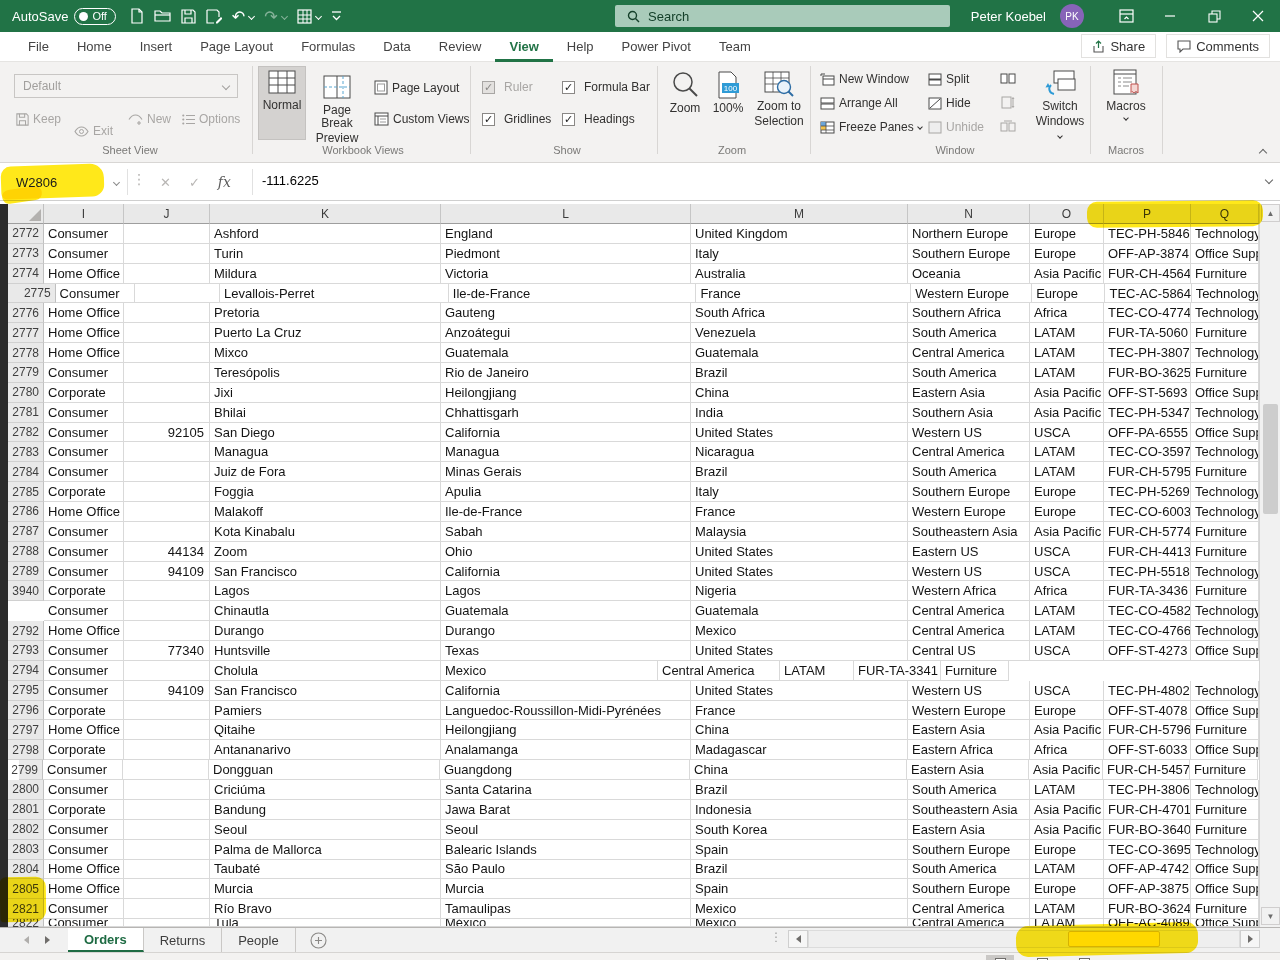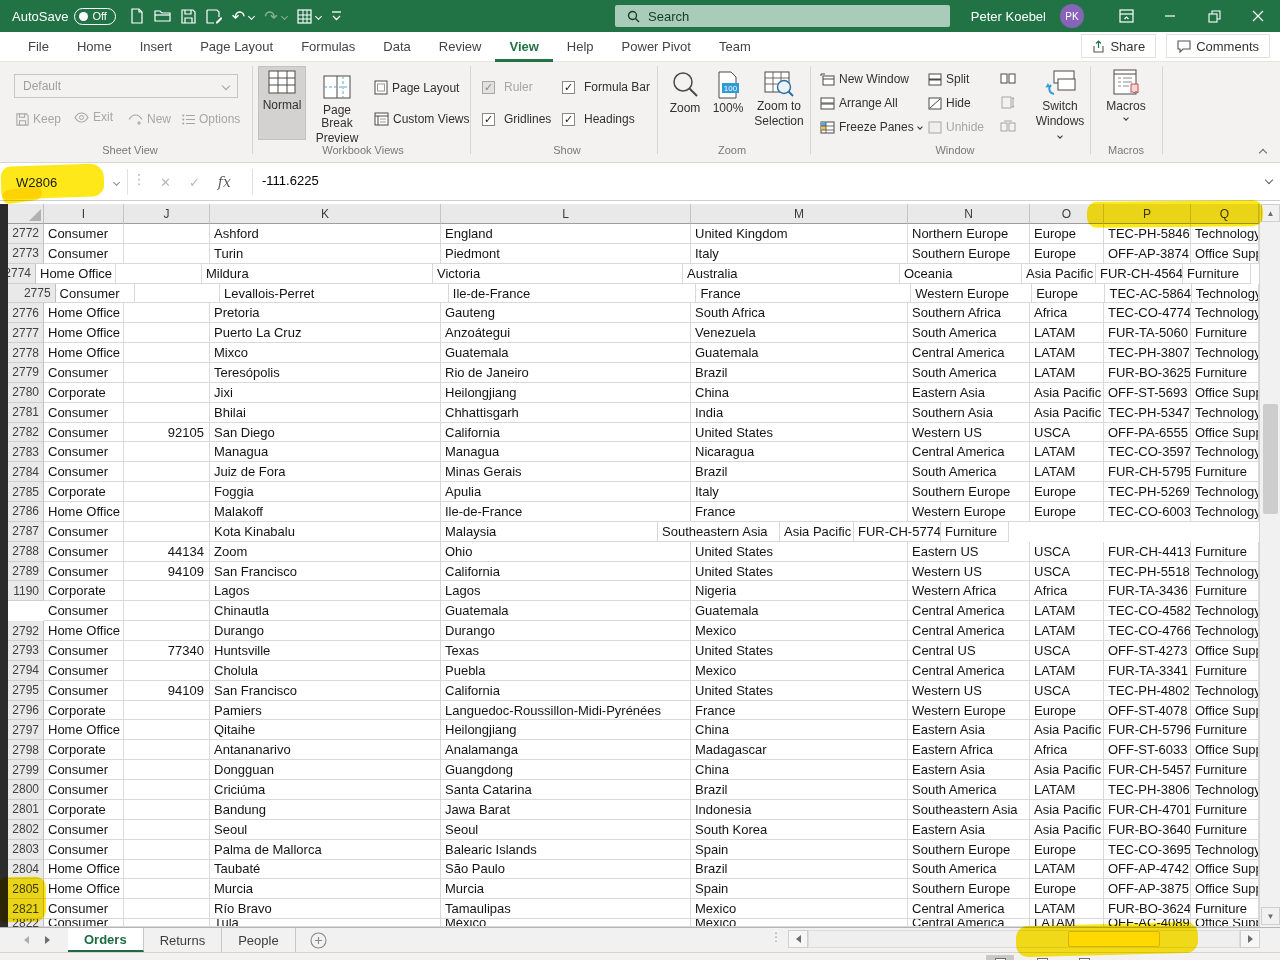--- a/index.html
+++ b/index.html
@@ -222,21 +222,21 @@
     <span>Default</span>
       <span class="chev" style="color:#a19f9d"></span>
   </div>
   <div class="smallbtn disabled" style="left:16px;top:50px">
     <svg width="13" height="13" viewBox="0 0 15 15">
         <path d="M1 1h11l2 2v11H1z" fill="none" stroke="#a8a6a4" stroke-width="1.2"></path>
         <path d="M4 1v4h6V1M4 14V9h7v5" fill="none" stroke="#a8a6a4" stroke-width="1.2"></path>
       </svg>
     <span>Keep</span>
   </div>
-  <div class="smallbtn disabled" style="left:74px;top:48px">
+  <div class="smallbtn disabled" style="left:74px;top:62px">
     <svg width="15" height="11" viewBox="0 0 15 11">
         <path d="M1 5.5C3 2 5 1 7.5 1S12 2 14 5.5C12 9 10 10 7.5 10S3 9 1 5.5z" fill="none" stroke="#a8a6a4" stroke-width="1.1"></path>
         <circle cx="7.5" cy="5.5" r="2" fill="none" stroke="#a8a6a4"></circle>
       </svg>
     <span>Exit</span>
   </div>
   <div class="smallbtn disabled" style="left:128px;top:50px">
     <svg width="15" height="11" viewBox="0 0 15 11">
         <path d="M1 5.5C3 2 5 1 7.5 1S12 2 14 5.5" fill="none" stroke="#a8a6a4" stroke-width="1.1"></path>
         <path d="M11 7v4M9 9h4" stroke="#a8a6a4" stroke-width="1.1"></path>
@@ -480,21 +480,21 @@
       <div class="cell num" style="width: 86px;"></div>
       <div class="cell" style="width: 231px;">Turin</div>
       <div class="cell" style="width: 250px;">Piedmont</div>
       <div class="cell" style="width: 217px;">Italy</div>
       <div class="cell" style="width: 122px;">Southern Europe</div>
       <div class="cell" style="width: 74px;">Europe</div>
       <div class="cell" style="width: 87px;">OFF-AP-3874</div>
       <div class="cell" style="width: 68px;">Office Supplies</div>
     </div>
     <div class="grid-row">
-      <div class="row-h" style="width: 28px;">2774</div>
+      <div class="row-h" style="width: 36px;">2774</div>
       <div class="cell" style="width: 80px;">Home Office</div>
       <div class="cell num" style="width: 86px;"></div>
       <div class="cell" style="width: 231px;">Mildura</div>
       <div class="cell" style="width: 250px;">Victoria</div>
       <div class="cell" style="width: 217px;">Australia</div>
       <div class="cell" style="width: 122px;">Oceania</div>
       <div class="cell" style="width: 74px;">Asia Pacific</div>
       <div class="cell" style="width: 87px;">FUR-CH-4564</div>
       <div class="cell" style="width: 68px;">Furniture</div>
     </div>
@@ -640,20 +640,21 @@
       <div class="cell" style="width: 122px;">Western Europe</div>
       <div class="cell" style="width: 74px;">Europe</div>
       <div class="cell" style="width: 87px;">TEC-CO-6003</div>
       <div class="cell" style="width: 68px;">Technology</div>
     </div>
     <div class="grid-row">
       <div class="row-h" style="width: 36px;">2787</div>
       <div class="cell" style="width: 80px;">Consumer</div>
       <div class="cell num" style="width: 86px;"></div>
       <div class="cell" style="width: 231px;">Kota Kinabalu</div>
+      <div class="cell" style="width: 250px;">Sabah</div>
       <div class="cell" style="width: 217px;">Malaysia</div>
       <div class="cell" style="width: 122px;">Southeastern Asia</div>
       <div class="cell" style="width: 74px;">Asia Pacific</div>
       <div class="cell" style="width: 87px;">FUR-CH-5774</div>
       <div class="cell" style="width: 68px;">Furniture</div>
     </div>
     <div class="grid-row">
       <div class="row-h" style="width: 36px;">2788</div>
       <div class="cell" style="width: 80px;">Consumer</div>
       <div class="cell num" style="width: 86px;">44134</div>
@@ -671,21 +672,21 @@
       <div class="cell num" style="width: 86px;">94109</div>
       <div class="cell" style="width: 231px;">San Francisco</div>
       <div class="cell" style="width: 250px;">California</div>
       <div class="cell" style="width: 217px;">United States</div>
       <div class="cell" style="width: 122px;">Western US</div>
       <div class="cell" style="width: 74px;">USCA</div>
       <div class="cell" style="width: 87px;">TEC-PH-5518</div>
       <div class="cell" style="width: 68px;">Technology</div>
     </div>
     <div class="grid-row">
-      <div class="row-h" style="width: 36px;">1190</div>
+      <div class="row-h" style="width: 36px;">3940</div>
       <div class="cell" style="width: 80px;">Corporate</div>
       <div class="cell num" style="width: 86px;"></div>
       <div class="cell" style="width: 231px;">Lagos</div>
       <div class="cell" style="width: 250px;">Lagos</div>
       <div class="cell" style="width: 217px;">Nigeria</div>
       <div class="cell" style="width: 122px;">Western Africa</div>
       <div class="cell" style="width: 74px;">Africa</div>
       <div class="cell" style="width: 87px;">FUR-TA-3436</div>
       <div class="cell" style="width: 68px;">Furniture</div>
     </div>
@@ -723,21 +724,20 @@
       <div class="cell" style="width: 122px;">Central US</div>
       <div class="cell" style="width: 74px;">USCA</div>
       <div class="cell" style="width: 87px;">OFF-ST-4273</div>
       <div class="cell" style="width: 68px;">Office Supplies</div>
     </div>
     <div class="grid-row">
       <div class="row-h" style="width: 36px;">2794</div>
       <div class="cell" style="width: 80px;">Consumer</div>
       <div class="cell num" style="width: 86px;"></div>
       <div class="cell" style="width: 231px;">Cholula</div>
-      <div class="cell" style="width: 250px;">Puebla</div>
       <div class="cell" style="width: 217px;">Mexico</div>
       <div class="cell" style="width: 122px;">Central America</div>
       <div class="cell" style="width: 74px;">LATAM</div>
       <div class="cell" style="width: 87px;">FUR-TA-3341</div>
       <div class="cell" style="width: 68px;">Furniture</div>
     </div>
     <div class="grid-row">
       <div class="row-h" style="width: 36px;">2795</div>
       <div class="cell" style="width: 80px;">Consumer</div>
       <div class="cell num" style="width: 86px;">94109</div>
@@ -779,21 +779,21 @@
       <div class="cell num" style="width: 86px;"></div>
       <div class="cell" style="width: 231px;">Antananarivo</div>
       <div class="cell" style="width: 250px;">Analamanga</div>
       <div class="cell" style="width: 217px;">Madagascar</div>
       <div class="cell" style="width: 122px;">Eastern Africa</div>
       <div class="cell" style="width: 74px;">Africa</div>
       <div class="cell" style="width: 87px;">OFF-ST-6033</div>
       <div class="cell" style="width: 68px;">Office Supplies</div>
     </div>
     <div class="grid-row">
-      <div class="row-h" style="width: 36px;">2799</div>
+      <div class="row-h" style="width: 24px; margin-left: 11px;">2799</div>
       <div class="cell" style="width: 80px;">Consumer</div>
       <div class="cell num" style="width: 86px;"></div>
       <div class="cell" style="width: 231px;">Dongguan</div>
       <div class="cell" style="width: 250px;">Guangdong</div>
       <div class="cell" style="width: 217px;">China</div>
       <div class="cell" style="width: 122px;">Eastern Asia</div>
       <div class="cell" style="width: 74px;">Asia Pacific</div>
       <div class="cell" style="width: 87px;">FUR-CH-5457</div>
       <div class="cell" style="width: 68px;">Furniture</div>
     </div>

